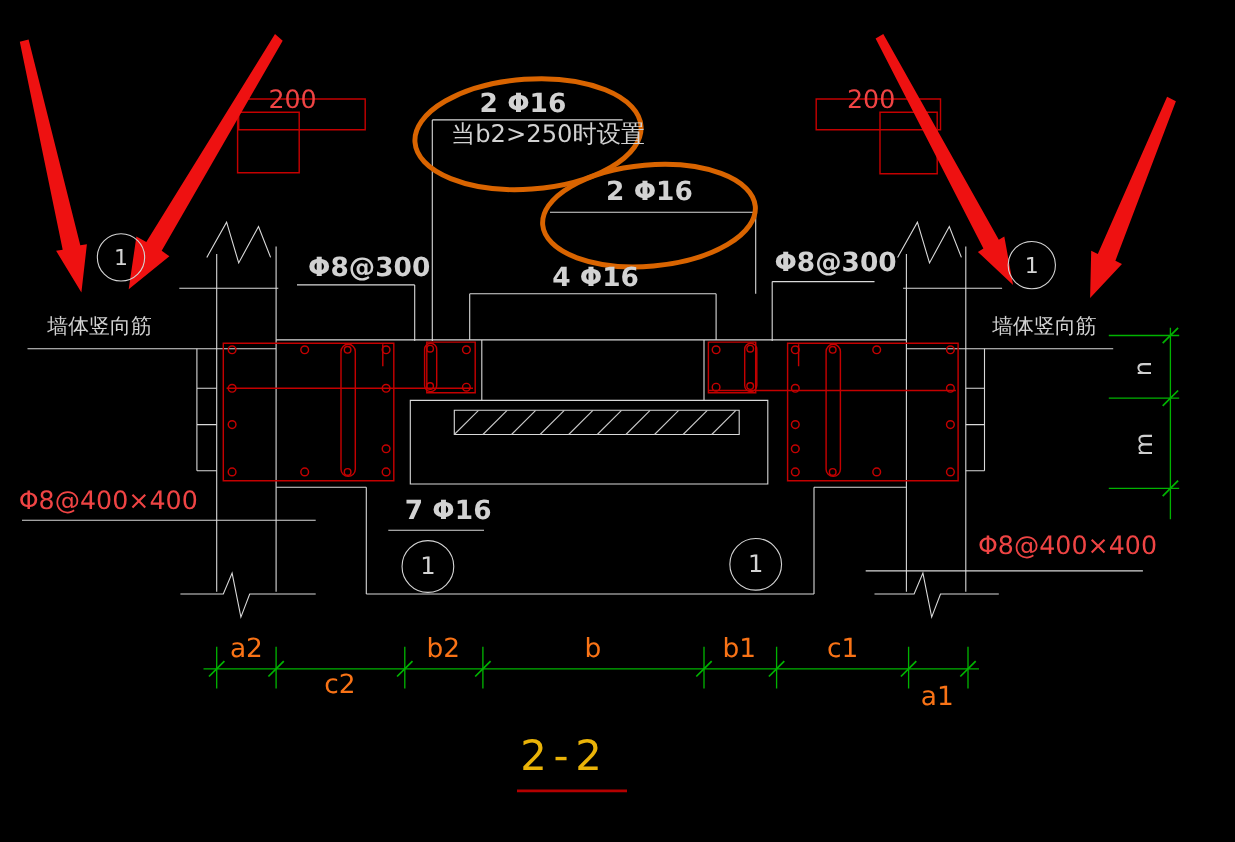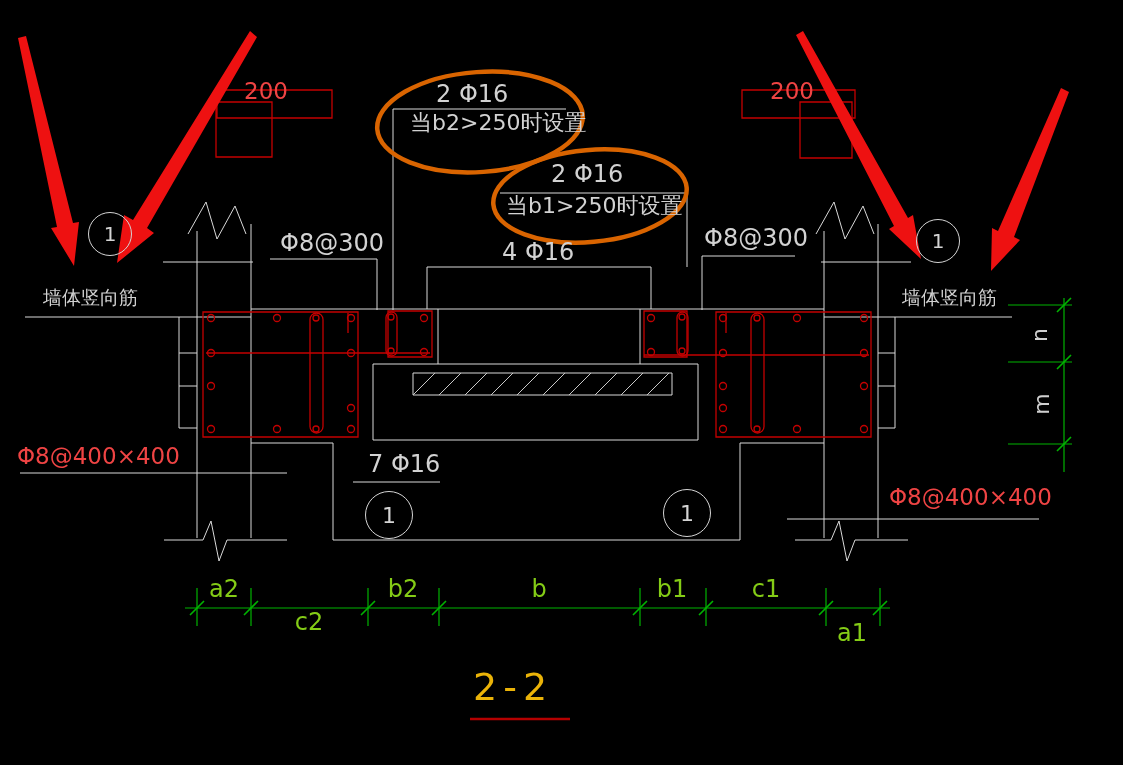--- a/index.html
+++ b/index.html
@@ -4,29 +4,29 @@
 <style>
   html,body{margin:0;padding:0;background:#000;}
   #stage{position:relative;width:1123px;height:765px;background:#000;overflow:hidden;
          font-family:"DejaVu Sans",sans-serif;}
   #stage svg{position:absolute;left:0;top:0;}
   .lbl{position:absolute;color:#d4d4d4;white-space:nowrap;line-height:1;
        font-family:"DejaVu Sans",sans-serif;}
   .title{color:#efe400;font-size:30px;font-weight:600;letter-spacing:1px;
          text-shadow:2px 2px 0 #b40000;}
   .cad23{font-size:23px;font-weight:400;letter-spacing:0px;color:#ef4444;}
-  .cad24{font-size:24px;font-weight:400;color:#d2d2d2;}
+  .cad24{font-size:24px;font-weight:700;color:#d2d2d2;}
   .cad22{font-size:22px;font-weight:400;color:#d2d2d2;}
   .cad19{font-size:19px;font-weight:400;color:#d2d2d2;}
   .bubble{position:absolute;border:1.6px solid #d4d4d4;border-radius:50%;
           color:#d4d4d4;display:flex;align-items:center;justify-content:center;
           background:transparent;}
   .bub-s{width:42px;height:42px;font-size:20px;}
   .bub-l{width:46px;height:46px;font-size:22px;}
-  .dimlbl{font-size:24px;color:#84cc16;transform:translateX(-50%);}
+  .dimlbl{font-size:24px;color:#f97316;transform:translateX(-50%);}
   .sidelbl{font-size:22px;color:#cfcfcf;transform:rotate(-90deg);}
   .sect{font-size:38px;letter-spacing:6px;color:#eab308;}
 </style>
 </head>
 <body>
 
 <div id="stage">
 
   <svg width="1123" height="765" viewBox="0 0 1123 765">
 
@@ -147,21 +147,20 @@
   </svg>
 
 
   <div class="lbl cad23" style="left:244px;top:80px;">200</div>
   <div class="lbl cad23" style="left:770px;top:80px;">200</div>
 
   <div class="lbl cad24" style="left:436px;top:82px;">2 Φ16</div>
   <div class="lbl cad22" style="left:410px;top:112px;">当b2&gt;250时设置</div>
 
   <div class="lbl cad24" style="left:551px;top:162px;">2 Φ16</div>
-  <div class="lbl cad22" style="left:506px;top:195px;">当b1&gt;250时设置</div>
 
   <div class="lbl cad24" style="left:280px;top:231px;">Φ8@300</div>
   <div class="lbl cad24" style="left:704px;top:226px;">Φ8@300</div>
 
   <div class="lbl cad24" style="left:502px;top:240px;">4 Φ16</div>
   <div class="lbl cad24" style="left:368px;top:452px;">7 Φ16</div>
 
   <div class="lbl cad19" style="left:43px;top:288px;">墙体竖向筋</div>
   <div class="lbl cad19" style="left:902px;top:288px;">墙体竖向筋</div>
 

